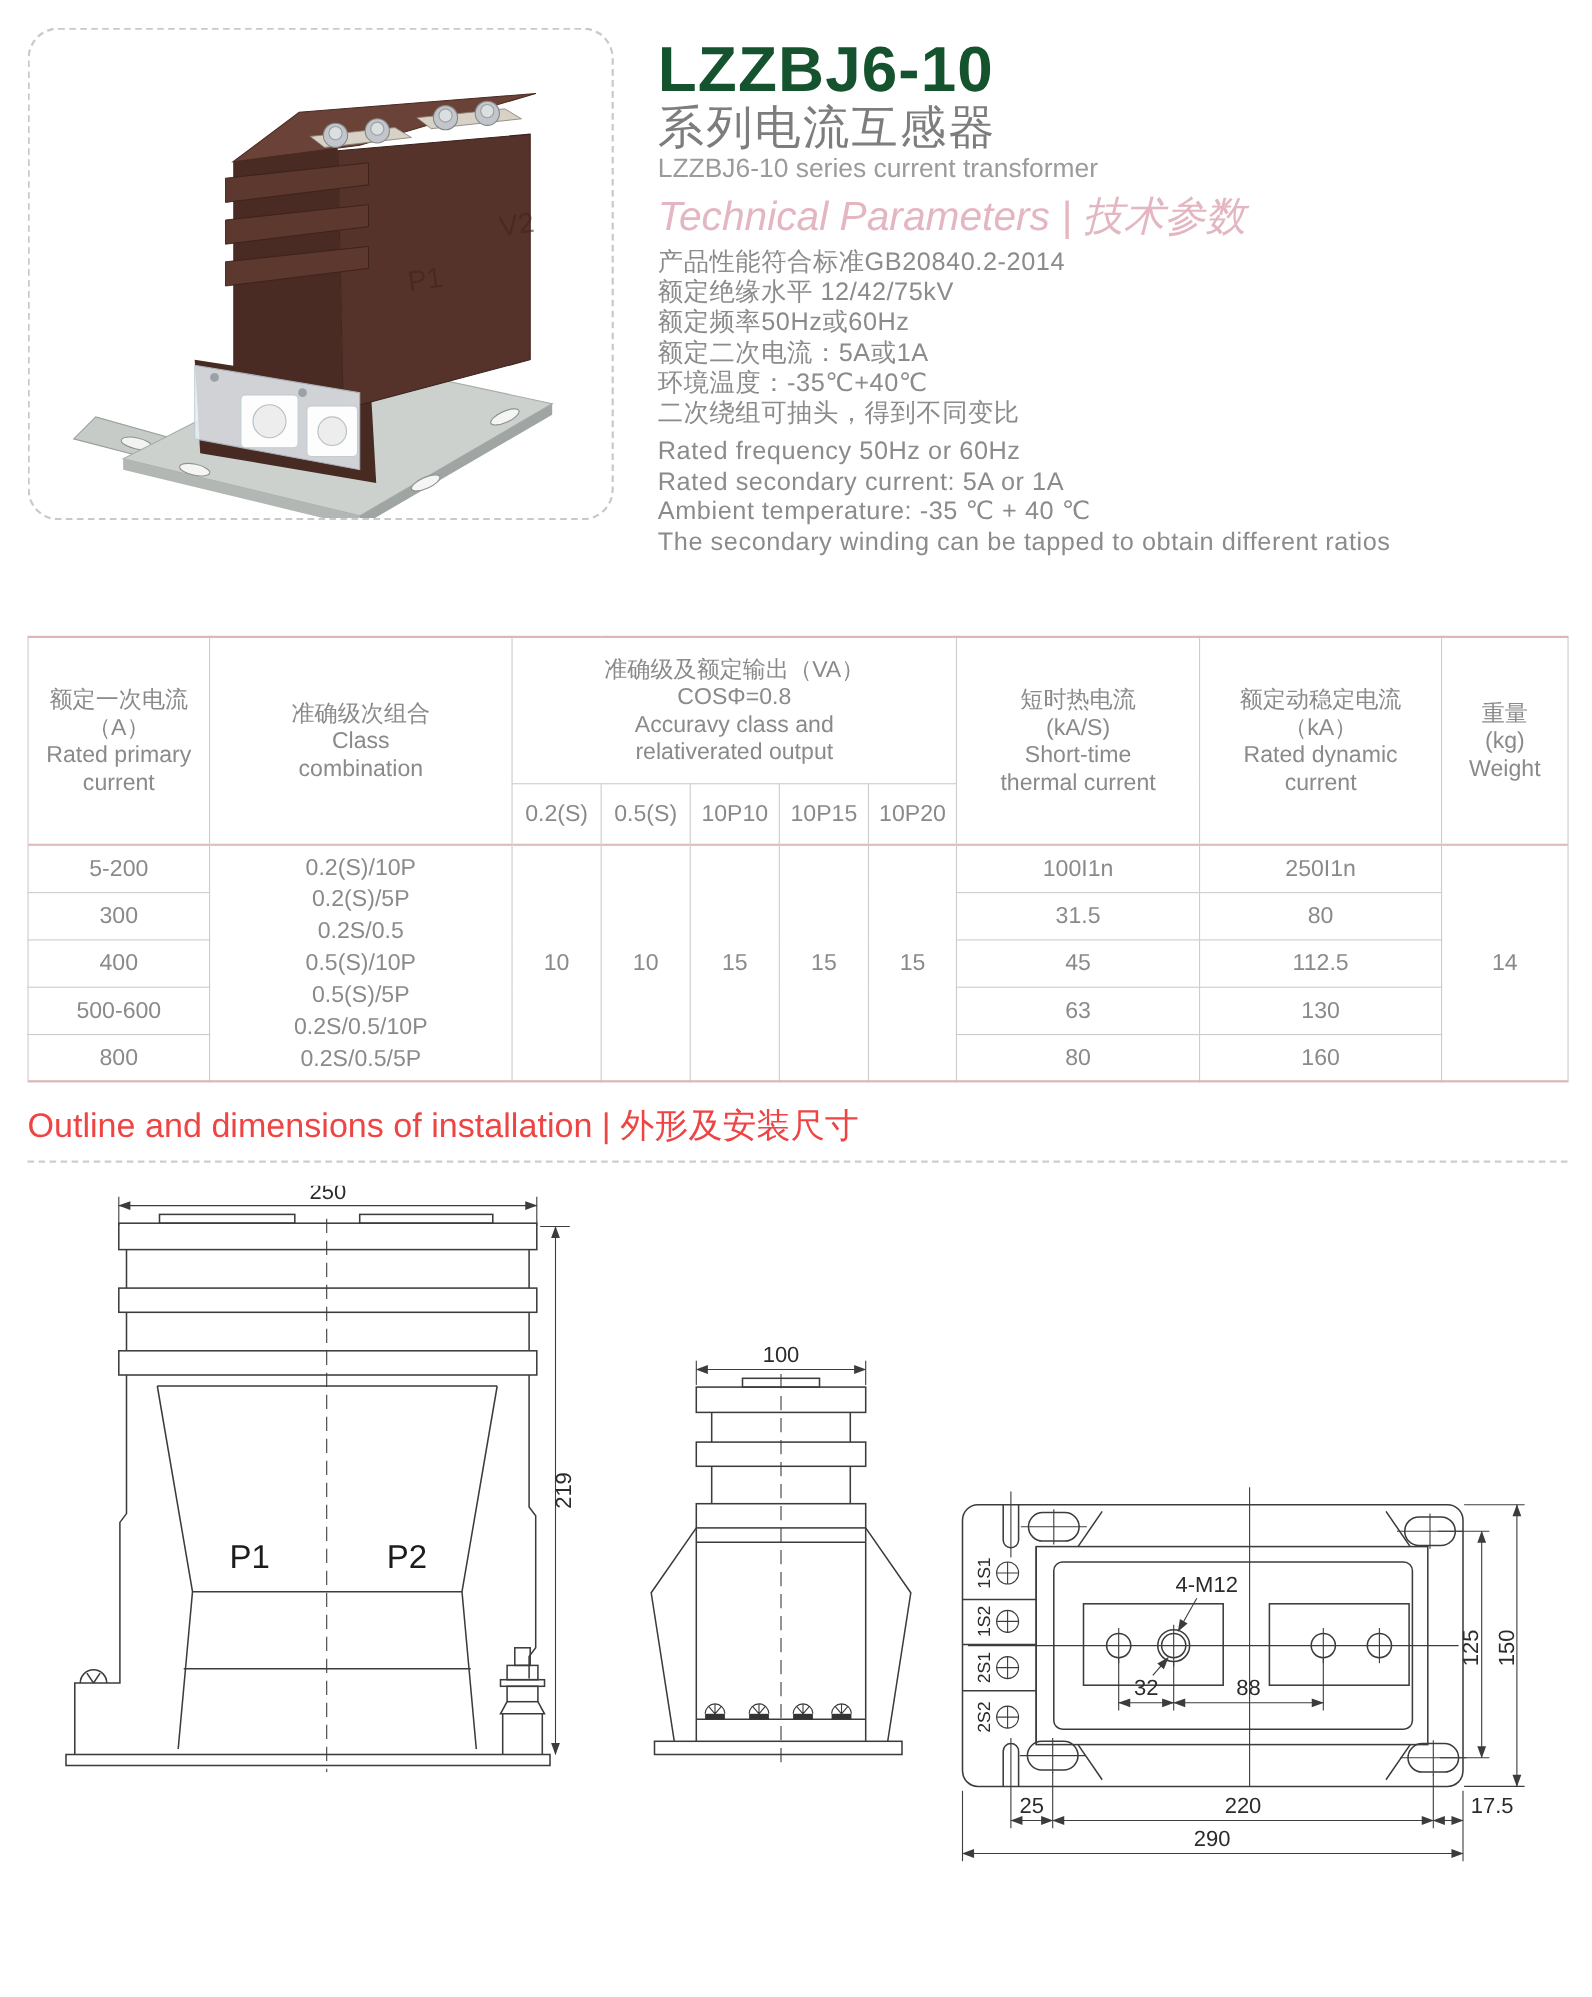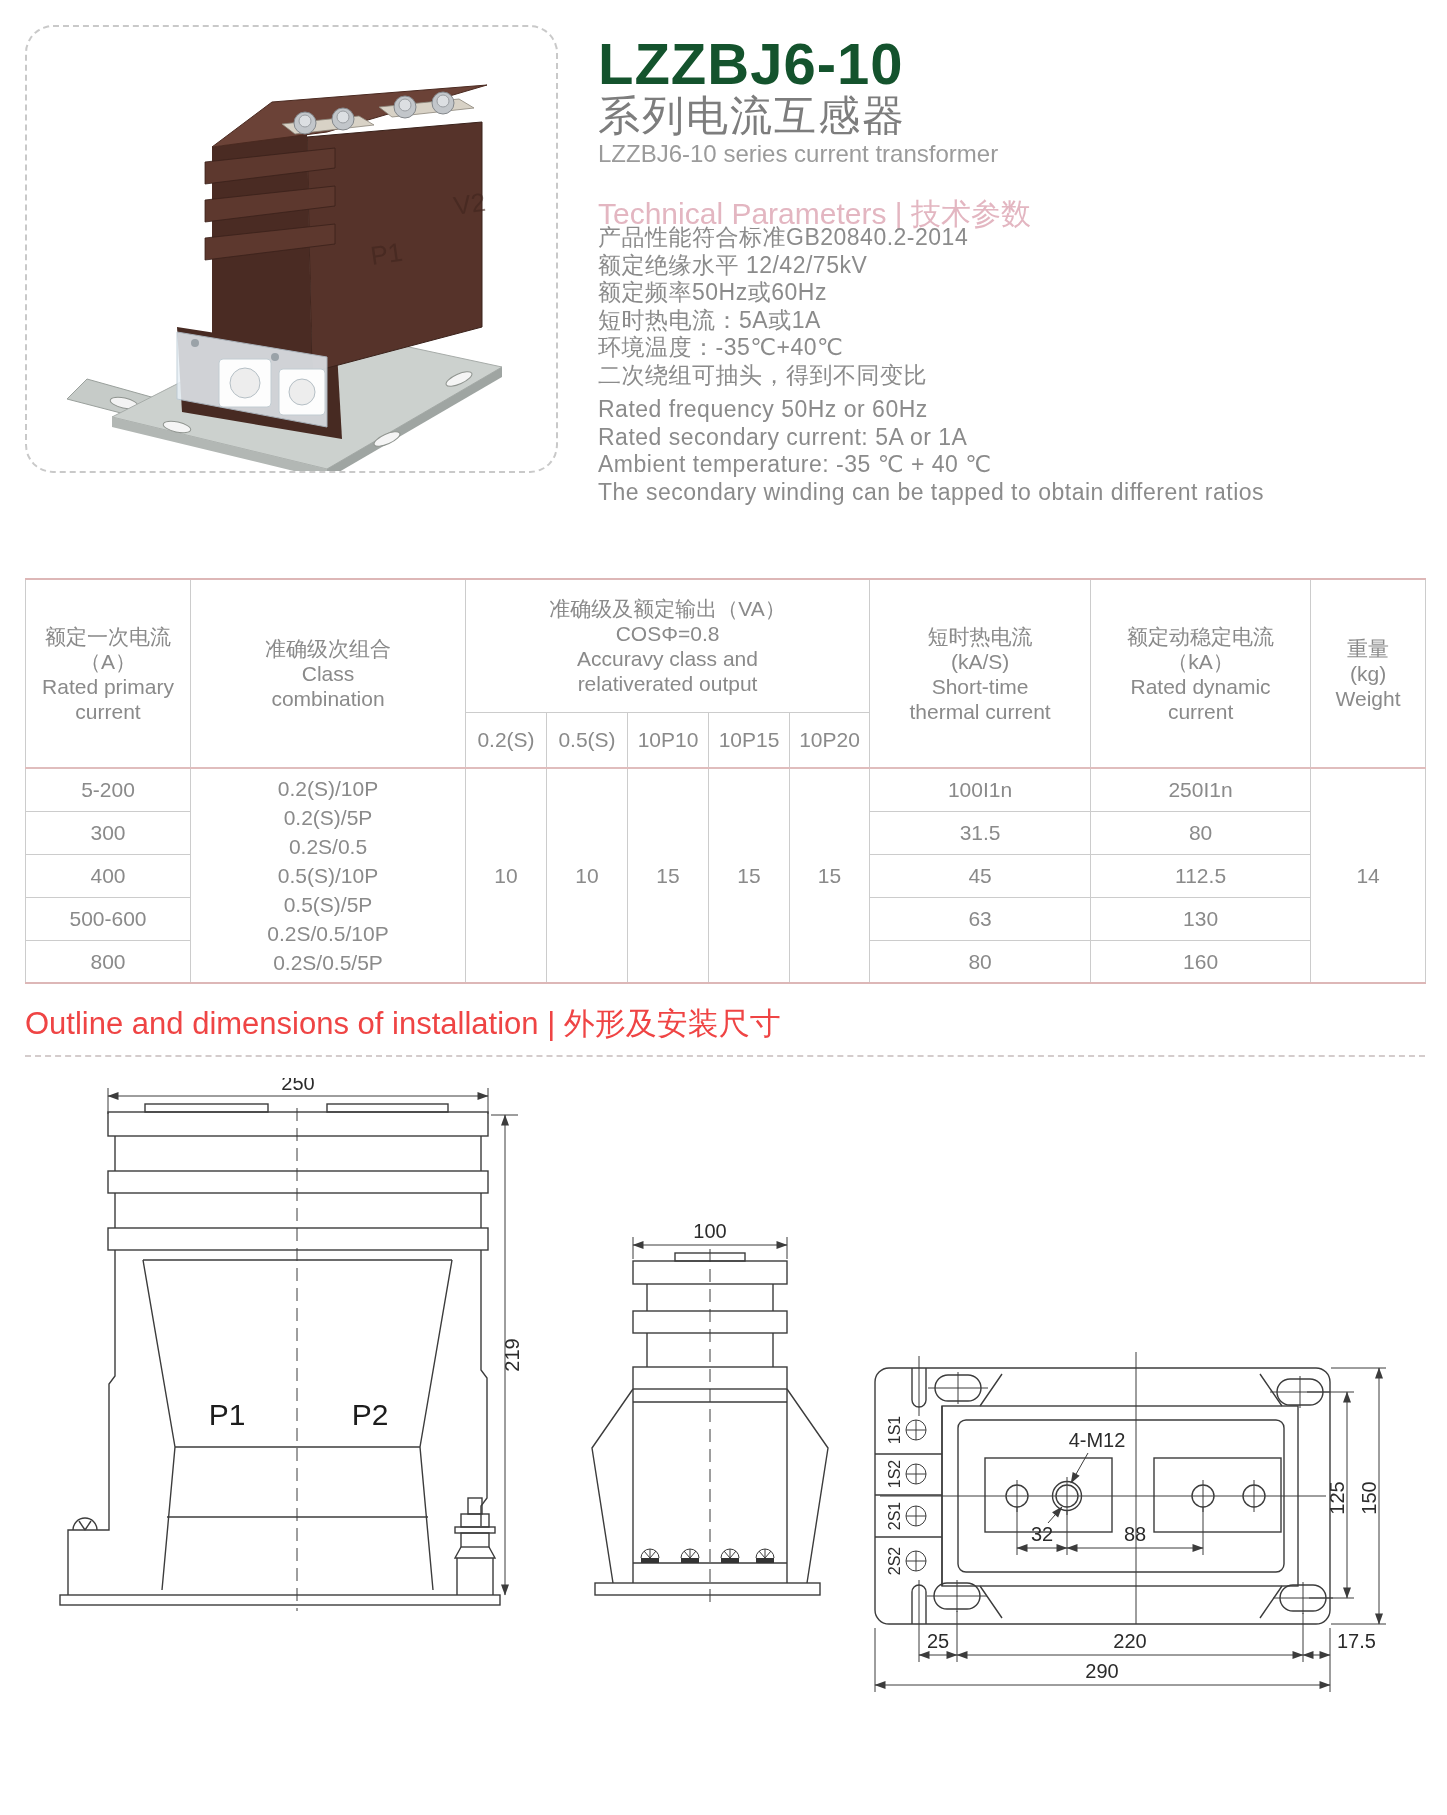--- a/index.html
+++ b/index.html
@@ -14,21 +14,21 @@
   .photo-box{
     left:25px;top:25px;width:529px;height:444px;
     border:2px dashed #c9c9c9;border-radius:28px;
     overflow:hidden;background:#fff;
   }
 
   
   .title{left:598px;top:30px;font-size:58px;font-weight:bold;color:#14532d;letter-spacing:1px;}
   .subtitle-cn{left:598px;top:88px;font-size:42px;color:#7d7d7d;letter-spacing:2px;}
   .subtitle-en{left:598px;top:140px;font-size:24px;color:#9b9b9b;}
-  .tech-heading{left:598px;top:194px;font-size:30px;color:#e3b6c1;}
+  .tech-heading{left:598px;top:172px;font-size:37px;color:#e3b6c1;font-style:italic;}
   .specs{left:598px;font-size:23px;color:#8b8b8b;line-height:27.5px;letter-spacing:0.5px;}
   .specs-cn{top:224px;}
   .specs-en{top:396px;}
 
   
   .params-table{
     position:absolute;left:25px;top:578px;width:1400px;
     border-collapse:collapse;table-layout:fixed;
     color:#8a8a8a;font-size:21px;
     border-top:2px solid #ddb7b7;border-bottom:2px solid #ddb7b7;
@@ -117,21 +117,21 @@
 <div class="abs title">LZZBJ6-10</div>
 <div class="abs subtitle-cn">系列电流互感器</div>
 <div class="abs subtitle-en">LZZBJ6-10 series current transformer</div>
 
 <div class="abs tech-heading">Technical Parameters | 技术参数</div>
 
 <div class="abs specs specs-cn">
   <div>产品性能符合标准GB20840.2-2014</div>
   <div>额定绝缘水平 12/42/75kV</div>
   <div>额定频率50Hz或60Hz</div>
-  <div>短时热电流：5A或1A</div>
+  <div>额定二次电流：5A或1A</div>
   <div>环境温度：-35℃+40℃</div>
   <div>二次绕组可抽头，得到不同变比</div>
 </div>
 
 <div class="abs specs specs-en">
   <div>Rated frequency 50Hz or 60Hz</div>
   <div>Rated secondary current: 5A or 1A</div>
   <div>Ambient temperature: -35 ℃ + 40 ℃</div>
   <div>The secondary winding can be tapped to obtain different ratios</div>
 </div>

